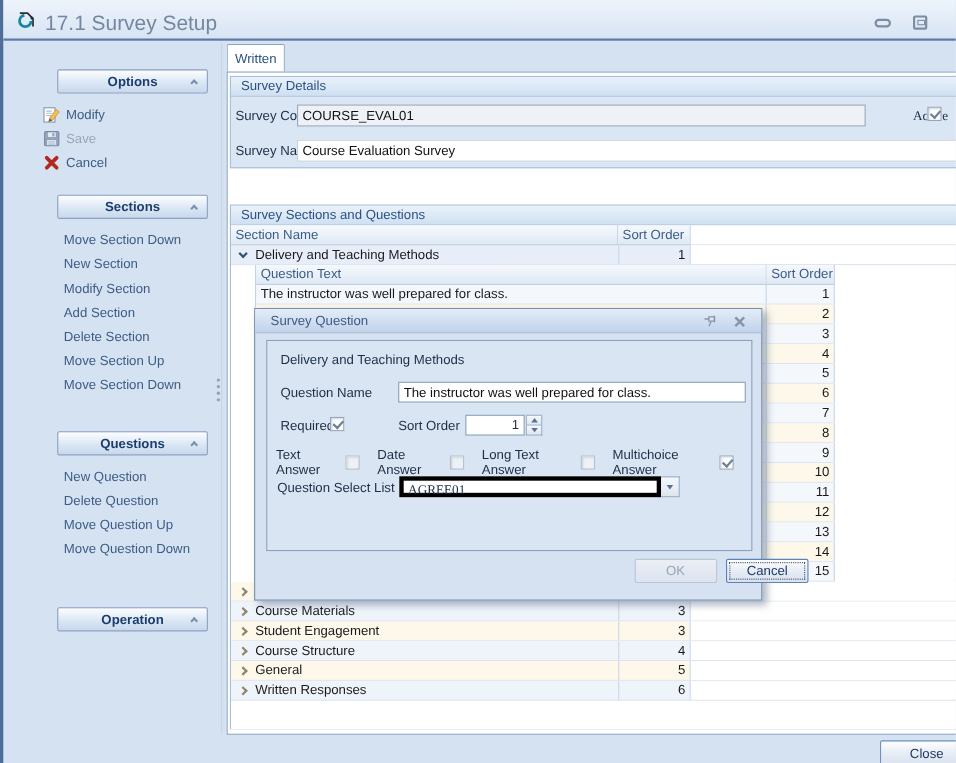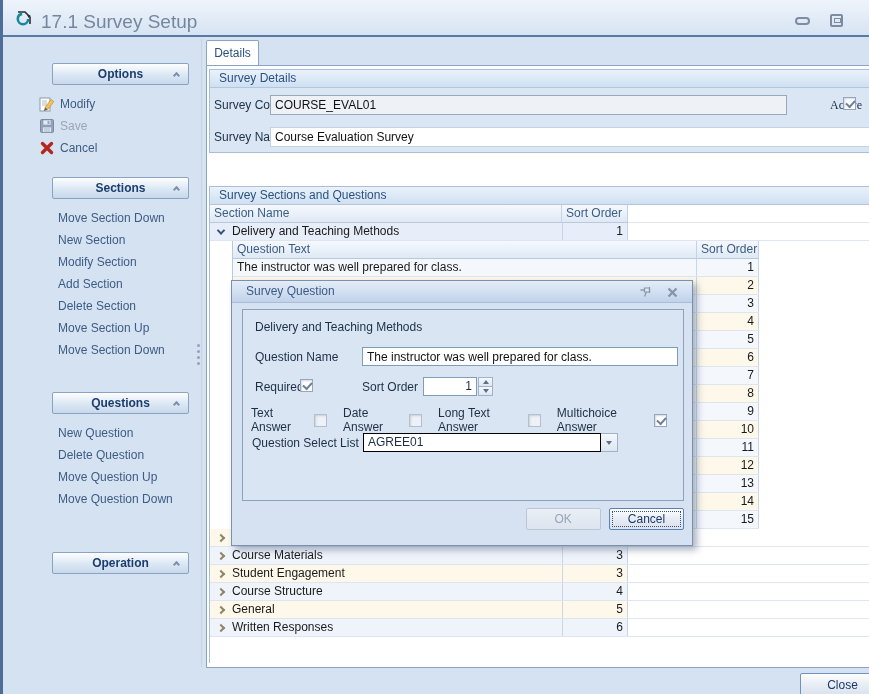--- a/index.html
+++ b/index.html
@@ -102,34 +102,34 @@
   
   .dialog{position:absolute; left:228px; top:280px; width:462px; height:266px; z-index:50;
     background:#d6e2f2; border:1px solid #7a90ae; box-shadow:4px 4px 7px rgba(70,90,120,.45);}
   .dlg-title{height:22px; background:linear-gradient(#e4edf8,#c0d2ea); border-bottom:1px solid #aabcd6;
     color:#3c5a85; line-height:21px; padding-left:14px; position:relative;}
   .dlg-ico{position:absolute; top:5px; width:13px; height:13px; cursor:pointer;}
   .dlg-ico.pin{right:40px;}
   .dlg-ico.x{right:13px;}
   .dlg-box{position:absolute; left:10px; top:28px; width:442px; height:192px;
     border:1px solid #8ba2bf; background:#d9e5f3;}
-  .dlg-buttons{position:absolute; left:0; top:227px; width:452px; text-align:right;}
+  .dlg-buttons{position:absolute; left:0; top:227px; width:503px; text-align:right;}
   .dlg-buttons .btn{margin-left:5px;}
   .abs{position:absolute;}
   .spin{position:absolute; display:flex;}
   .spin-field{width:54px; height:19px; border:1px solid #7f9db9; background:#fff; text-align:right;
     padding-right:4px; line-height:17px;}
   .spin-btns{width:15px; height:19px; margin-left:1px; display:flex; flex-direction:column;}
   .spin-btns span{flex:1; background:linear-gradient(#f5f8fb,#dde6f0); border:1px solid #9fb2c8;
     display:flex; align-items:center; justify-content:center; cursor:pointer;}
   .spin-btns span + span{border-top:none;}
   .tri-up{width:0; height:0; border-left:3px solid transparent; border-right:3px solid transparent; border-bottom:4px solid #5a7090;}
   .tri-down{width:0; height:0; border-left:3px solid transparent; border-right:3px solid transparent; border-top:4px solid #5a7090;}
   .combo{position:absolute; display:flex;}
-  .combo-field{width:238px; height:19px; border:1px solid #000000; background:#fff; padding-left:4px; line-height:17px;}
+  .combo-field{width:238px; height:19px; border:4px solid #000000; background:#fff; padding-left:4px; line-height:17px;font-family:Liberation Serif, serif;}
   .combo-btn{width:17px; height:19px; border:1px solid #9fb2c8; border-left:none;
     background:linear-gradient(#f5f8fb,#dde6f0); display:flex; align-items:center; justify-content:center; cursor:pointer;}
   .ansrow{position:absolute; left:8px; top:96px; display:flex; align-items:center;}
   .ansrow .ans{display:flex; align-items:center; margin-right:16px;}
   .ansrow .lbl{margin-right:7px;}
 </style>
 </head>
 <body>
 
 <div class="window">
@@ -260,21 +260,21 @@
 
   <div class="splitline"></div>
   <div class="grip">
       <i></i>
       <i></i>
       <i></i>
       <i></i>
     </div>
 
   <div class="main">
-    <div class="tab">Details</div>
+    <div class="tab">Written</div>
 
     <div class="mainpanel">
 
       <div class="group g-details">
         <div class="group-hd">Survey Details</div>
         <div style="position:relative; height:66px;">
           <span class="flabel" style="top:10px;">Survey Code</span>
           <input class="input" style="left: 60px; top: 7px; width: 517px;" readonly="" value="COURSE_EVAL01">
           <span class="flabel" style="left:620px; top:10px;font-family:Liberation Serif, serif;">Active</span>
           <span class="cb checked" style="position:absolute; left:633px; top:9px;"></span>

